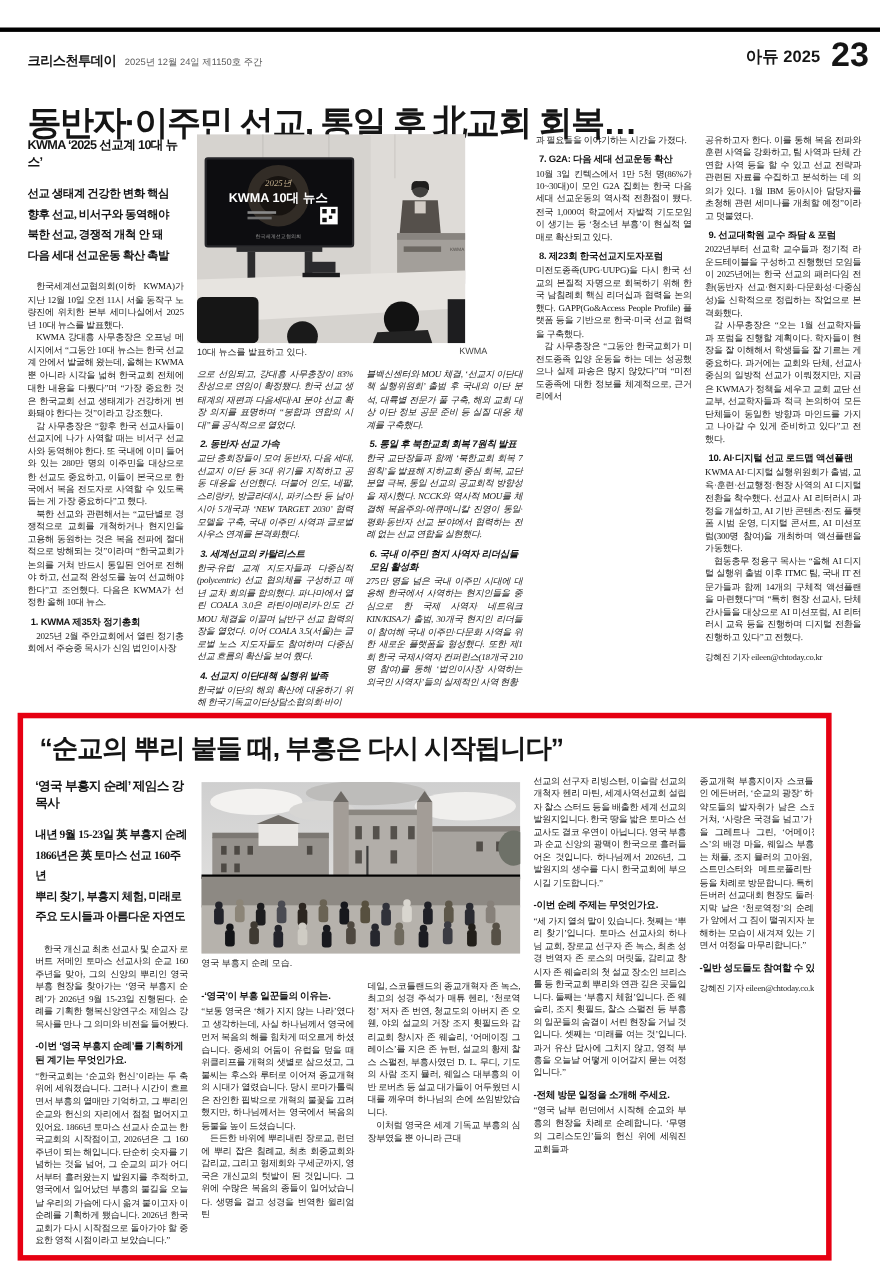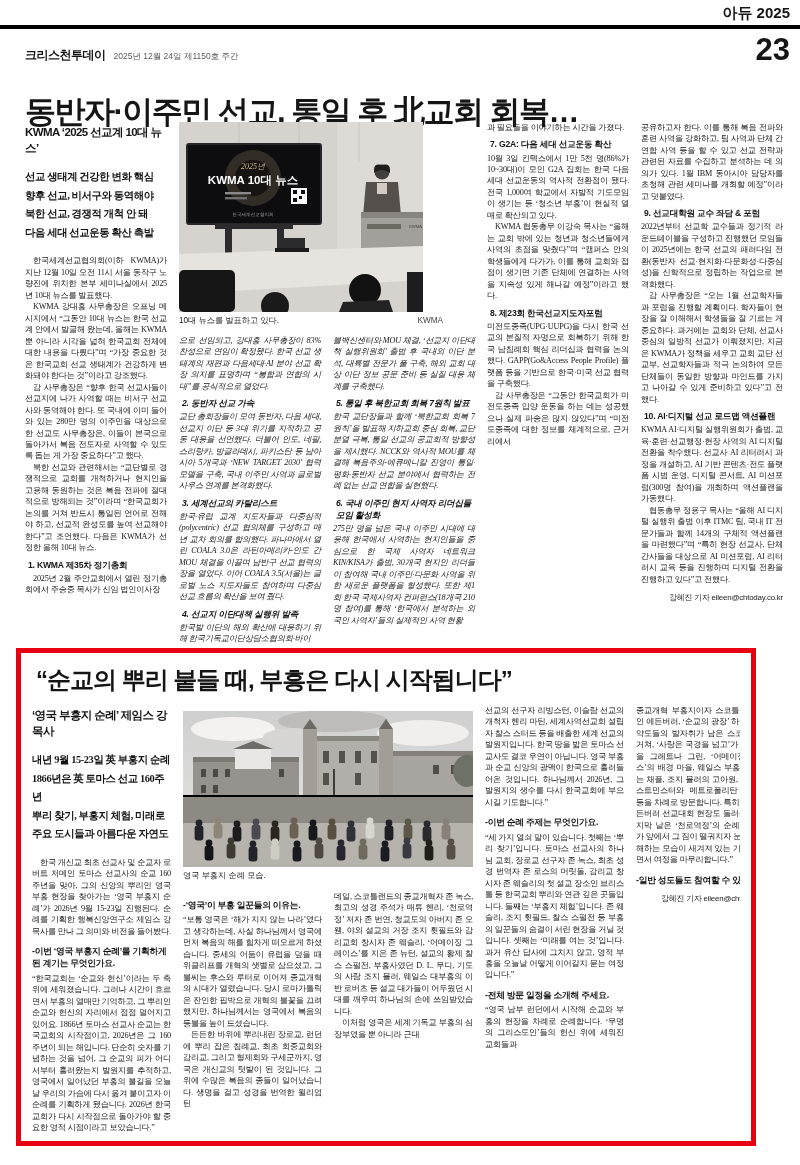--- a/index.html
+++ b/index.html
@@ -4,46 +4,46 @@
 <style>
   html,body{margin:0;padding:0;background:#e8e8e8;}
   .page{position:relative;width:800px;height:1165px;background:#fff;margin:0 auto;
         font-family:"Liberation Serif",serif;color:#151515;overflow:hidden;}
   .top-rule{position:absolute;left:0;top:25px;width:800px;height:4px;background:#000;}
   .masthead{position:absolute;left:25px;right:10px;top:36px;height:28px;
             display:flex;justify-content:space-between;align-items:flex-end;}
   .mast-left{display:flex;align-items:baseline;gap:8px;}
   .logo{font-family:"Liberation Sans",sans-serif;font-weight:900;font-size:12px;letter-spacing:-0.5px;}
   .issue{font-family:"Liberation Sans",sans-serif;font-size:8.5px;color:#5a5a5a;}
-  .mast-right{display:flex;align-items:flex-end;gap:10px;flex-direction:column;}
+  .mast-right{display:flex;align-items:flex-end;gap:10px;}
   .section-label{font-family:"Liberation Sans",sans-serif;font-weight:800;font-size:15px;padding-bottom:3px;}
   .page-num{font-family:"Liberation Sans",sans-serif;font-weight:700;font-size:31px;line-height:0.9;}
 
   .top-headline{position:absolute;left:25px;top:70px;font-family:"Liberation Sans",sans-serif;
                 font-weight:900;font-size:31px;letter-spacing:-1.5px;white-space:nowrap;}
 
   .top-cols{position:absolute;left:25px;top:122px;width:762px;height:522px;overflow:hidden;
             display:flex;gap:12px;}
   .col{flex:0 0 142px;width:142px;font-size:8.2px;line-height:1.4;letter-spacing:-0.2px;}
   .pad-photo-top{padding-top:213px;font-style:italic;}
 
   .blk{margin:0;}
   .blk.p,.blk.cont{text-align:justify;}
   .blk.p{text-indent:8px;}
   .blk.kicker{font-family:"Liberation Sans",sans-serif;font-weight:800;font-size:11.5px;
               letter-spacing:-0.6px;margin:2px 0 12px;}
   .blk.summary{font-size:10.4px;font-weight:700;line-height:1.78;letter-spacing:-0.4px;}
   .blk.summary + .blk.p{margin-top:13px;}
   .blk.h{font-family:"Liberation Sans",sans-serif;font-weight:800;font-size:8.6px;margin:5px 0 2px;padding-left:3px;}
   .blk.qh{font-family:"Liberation Sans",sans-serif;font-weight:800;font-size:8.8px;margin:8px 0 3px;letter-spacing:-0.3px;}
-  .blk.byline{text-align:right;font-family:Liberation Sans, sans-serif;font-size:7.9px;margin-top:7px;color:#222;}
+  .blk.byline{text-align:left;font-family:Liberation Serif, serif;font-size:7.9px;margin-top:7px;color:#222;}
 
   .photo-top{position:absolute;left:179px;top:122px;width:264px;}
   .photo-top svg{display:block;width:244px;height:190px;}
-  .photo-cap{display:flex;justify-content:space-between;align-items:center;
+  .photo-cap{display:flex;justify-content:space-between;align-items:flex-start;
              font-family:"Liberation Sans",sans-serif;font-size:8.2px;color:#222;margin-top:3px;}
   .photo-cap .credit{color:#444;}
 
   .bottom-box{position:absolute;left:16px;top:648px;width:740px;height:498px;box-sizing:border-box;
               border:5px solid #e60012;padding:9px 11px;background:#fff;}
   .bottom-headline{font-family:"Liberation Sans",sans-serif;font-weight:900;font-size:24px;
                    letter-spacing:-1px;margin:2px 0 9px;padding-left:4px;white-space:nowrap;}
   .bottom-cols{position:relative;display:flex;gap:12px;height:434px;overflow:hidden;}
   .bottom-cols .col{flex:0 0 139px;width:139px;}
   .pad-photo-bottom{padding-top:186px;}
@@ -72,46 +72,45 @@
 
   <div class="top-cols">
     <div class="col">
         <div class="blk kicker">KWMA ‘2025 선교계 10대 뉴스’</div>
         <div class="blk summary">선교 생태계 건강한 변화 핵심</div>
         <div class="blk summary">향후 선교, 비서구와 동역해야</div>
         <div class="blk summary">북한 선교, 경쟁적 개척 안 돼</div>
         <div class="blk summary">다음 세대 선교운동 확산 촉발</div>
         <div class="blk p">한국세계선교협의회(이하 KWMA)가 지난 12월 10일 오전 11시 서울 동작구 노량진에 위치한 본부 세미나실에서 2025년 10대 뉴스를 발표했다.</div>
         <div class="blk p">KWMA 강대흥 사무총장은 오프닝 메시지에서 “그동안 10대 뉴스는 한국 선교계 안에서 발굴해 왔는데, 올해는 KWMA뿐 아니라 시각을 넓혀 한국교회 전체에 대한 내용을 다뤘다”며 “가장 중요한 것은 한국교회 선교 생태계가 건강하게 변화돼야 한다는 것”이라고 강조했다.</div>
-        <div class="blk p">감 사무총장은 “향후 한국 선교사들이 선교지에 나가 사역할 때는 비서구 선교사와 동역해야 한다. 또 국내에 이미 들어와 있는 280만 명의 이주민을 대상으로 한 선교도 사무총장은, 이들이 본국으로 돌아가서 복음 전도자로 사역할 수 있도록 돕는 게 가장 중요하다”고 했다.</div>
+        <div class="blk p">감 사무총장은 “향후 한국 선교사들이 선교지에 나가 사역할 때는 비서구 선교사와 동역해야 한다. 또 국내에 이미 들어와 있는 280만 명의 이주민을 대상으로 한 선교도 중요하고, 이들이 본국으로 한국에서 복음 전도자로 사역할 수 있도록 돕는 게 가장 중요하다”고 했다.</div>
         <div class="blk p">북한 선교와 관련해서는 “교단별로 경쟁적으로 교회를 개척하거나 현지인을 고용해 동원하는 것은 복음 전파에 절대적으로 방해되는 것”이라며 “한국교회가 논의를 거쳐 반드시 통일된 언어로 전해야 하고, 선교적 완성도를 높여 선교해야 한다”고 조언했다. 다음은 KWMA가 선정한 올해 10대 뉴스.</div>
         <div class="blk h">1. KWMA 제35차 정기총회</div>
         <div class="blk p">2025년 2월 주안교회에서 열린 정기총회에서 주승중 목사가 신임 법인이사장</div>
       </div>
     <div class="col pad-photo-top">
         <div class="blk cont">으로 선임되고, 강대흥 사무총장이 83% 찬성으로 연임이 확정됐다. 한국 선교 생태계의 재편과 다음세대·AI 분야 선교 확장 의지를 표명하며 “봉합과 연합의 시대”를 공식적으로 열었다.</div>
         <div class="blk h">2. 동반자 선교 가속</div>
         <div class="blk cont">교단 총회장들이 모여 동반자, 다음 세대, 선교지 이단 등 3대 위기를 지적하고 공동 대응을 선언했다. 더불어 인도, 네팔, 스리랑카, 방글라데시, 파키스탄 등 남아시아 5개국과 ‘NEW TARGET 2030’ 협력 모델을 구축, 국내 이주민 사역과 글로벌 사우스 연계를 본격화했다.</div>
         <div class="blk h">3. 세계선교의 카탈리스트</div>
         <div class="blk cont">한국·유럽 교계 지도자들과 다중심적(polycentric) 선교 협의체를 구성하고 매년 교차 회의를 합의했다. 파나마에서 열린 COALA 3.0은 라틴아메리카-인도 간 MOU 체결을 이끌며 남반구 선교 협력의 장을 열었다. 이어 COALA 3.5(서울)는 글로벌 노스 지도자들도 참여하며 다중심 선교 흐름의 확산을 보여 줬다.</div>
         <div class="blk h">4. 선교지 이단대책 실행위 발족</div>
         <div class="blk cont">한국발 이단의 해외 확산에 대응하기 위해 한국기독교이단상담소협의회·바이</div>
       </div>
     <div class="col pad-photo-top">
         <div class="blk cont">블백신센터와 MOU 체결, ‘선교지 이단대책 실행위원회’ 출범 후 국내외 이단 분석, 대륙별 전문가 풀 구축, 해외 교회 대상 이단 정보 공문 준비 등 실질 대응 체계를 구축했다.</div>
         <div class="blk h">5. 통일 후 북한교회 회복 7원칙 발표</div>
         <div class="blk cont">한국 교단장들과 함께 ‘북한교회 회복 7원칙’을 발표해 지하교회 중심 회복, 교단 분열 극복, 통일 선교의 공교회적 방향성을 제시했다. NCCK와 역사적 MOU를 체결해 복음주의-에큐메니칼 진영이 통일·평화·동반자 선교 분야에서 협력하는 전례 없는 선교 연합을 실현했다.</div>
         <div class="blk h">6. 국내 이주민 현지 사역자 리더십들 모임 활성화</div>
-        <div class="blk cont">275만 명을 넘은 국내 이주민 시대에 대응해 한국에서 사역하는 현지인들을 중심으로 한 국제 사역자 네트워크 KIN/KISA가 출범, 30개국 현지인 리더들이 참여해 국내 이주민·다문화 사역을 위한 새로운 플랫폼을 형성했다. 또한 제1회 한국 국제사역자 컨퍼런스(18개국 210명 참여)를 통해 ‘한국에서 분석하는 외국인 사역자’들의 실제적인 사역 현황</div>
+        <div class="blk cont">275만 명을 넘은 국내 이주민 시대에 대응해 한국에서 사역하는 현지인들을 중심으로 한 국제 사역자 네트워크 KIN/KISA가 출범, 30개국 현지인 리더들이 참여해 국내 이주민·다문화 사역을 위한 새로운 플랫폼을 형성했다. 또한 제1회 한국 국제사역자 컨퍼런스(18개국 210명 참여)를 통해 ‘법인이사장 사역하는 외국인 사역자’들의 실제적인 사역 현황</div>
       </div>
     <div class="col">
         <div class="blk cont">과 필요들을 이야기하는 시간을 가졌다.</div>
         <div class="blk h">7. G2A: 다음 세대 선교운동 확산</div>
         <div class="blk cont">10월 3일 킨텍스에서 1만 5천 명(86%가 10~30대)이 모인 G2A 집회는 한국 다음세대 선교운동의 역사적 전환점이 됐다. 전국 1,000여 학교에서 자발적 기도모임이 생기는 등 ‘청소년 부흥’이 현실적 열매로 확산되고 있다.</div>
-        <div class="blk p">KWMA 협동총무 이강숙 목사는 “올해는 교회 밖에 있는 청년과 청소년들에게 사역의 초점을 맞췄다”며 “캠퍼스 안의 학생들에게 다가가, 이를 통해 교회와 접점이 생기면 기존 단체에 연결하는 사역을 지속성 있게 해나갈 예정”이라고 했다.</div>
         <div class="blk h">8. 제23회 한국선교지도자포럼</div>
         <div class="blk cont">미전도종족(UPG·UUPG)을 다시 한국 선교의 본질적 자명으로 회복하기 위해 한국 남침례회 핵심 리더십과 협력을 논의했다. GAPP(Go&amp;Access People Profile) 플랫폼 등을 기반으로 한국·미국 선교 협력을 구축했다.</div>
         <div class="blk p">감 사무총장은 “그동안 한국교회가 미전도종족 입양 운동을 하는 데는 성공했으나 실제 파송은 많지 않았다”며 “미전도종족에 대한 정보를 체계적으로, 근거리에서</div>
       </div>
     <div class="col">
         <div class="blk cont">공유하고자 한다. 이를 통해 복음 전파와 훈련 사역을 강화하고, 팀 사역과 단체 간 연합 사역 등을 할 수 있고 선교 전략과 관련된 자료를 수집하고 분석하는 데 의의가 있다. 1월 IBM 동아시아 담당자를 초청해 관련 세미나를 개최할 예정”이라고 덧붙였다.</div>
         <div class="blk h">9. 선교대학원 교수 좌담 &amp; 포럼</div>
         <div class="blk cont">2022년부터 선교학 교수들과 정기적 라운드테이블을 구성하고 진행했던 모임들이 2025년에는 한국 선교의 패러다임 전환(동반자 선교·현지화·다문화성·다중심성)을 신학적으로 정립하는 작업으로 본격화했다.</div>
         <div class="blk p">감 사무총장은 “오는 1월 선교학자들과 포럼을 진행할 계획이다. 학자들이 현장을 잘 이해해서 학생들을 잘 기르는 게 중요하다. 과거에는 교회와 단체, 선교사 중심의 일방적 선교가 이뤄졌지만, 지금은 KWMA가 정책을 세우고 교회 교단 선교부, 선교학자들과 적극 논의하여 모든 단체들이 동일한 방향과 마인드를 가지고 나아갈 수 있게 준비하고 있다”고 전했다.</div>
         <div class="blk h">10. AI·디지털 선교 로드맵 액션플랜</div>

